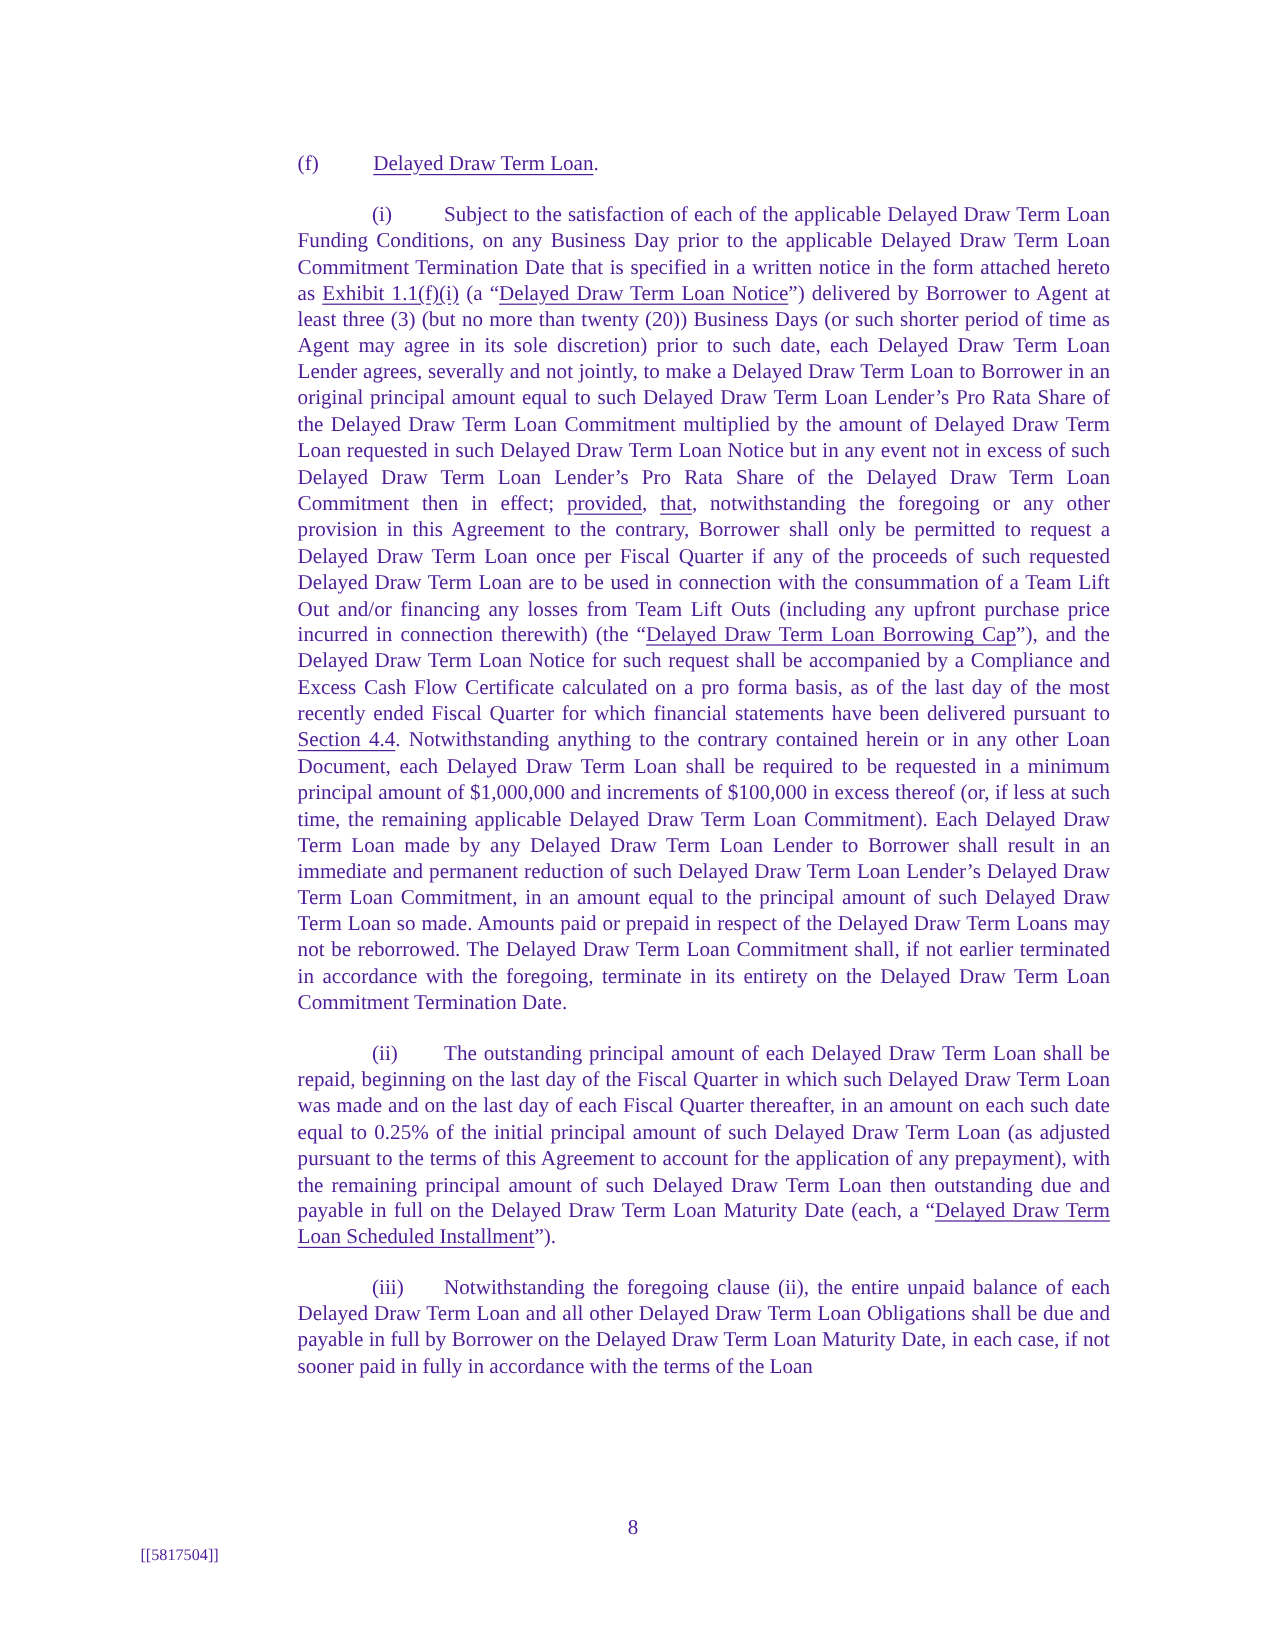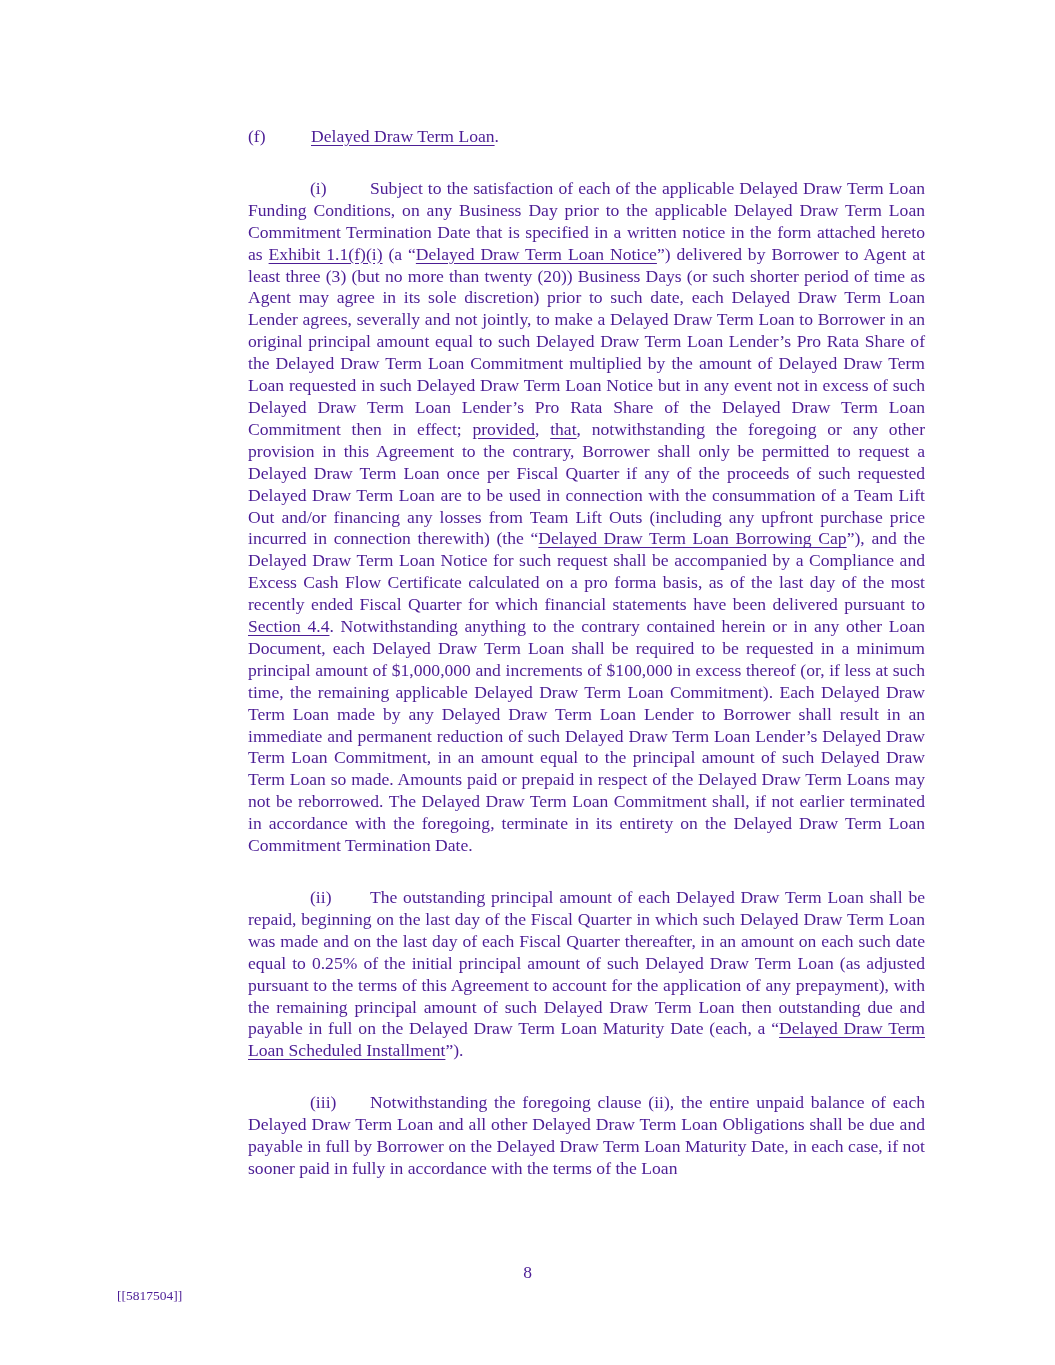--- a/index.html
+++ b/index.html
@@ -17,21 +17,21 @@
     left: 248px;
     top: 126px;
     width: 677px;
     font-size: 17.6px;
     line-height: 21.9px;
     text-align: justify;
   }
   .heading { margin: 0; }
   .plabel { display: inline-block; text-indent: 0; }
   .hlabel { width: 63px; }
-  .para { margin: 30px 0 0 0; text-indent: 62px; }
+  .para { margin: 20px 0 0 0; text-indent: 62px; }
   .para .plabel { width: 60px; }
   .u { text-decoration: underline; text-underline-offset: 2.5px; }
   .page-num {
     position: absolute;
     top: 1262px;
     left: 0;
     width: 100%;
     text-align: center;
     font-size: 17.5px;
     line-height: 21px;

